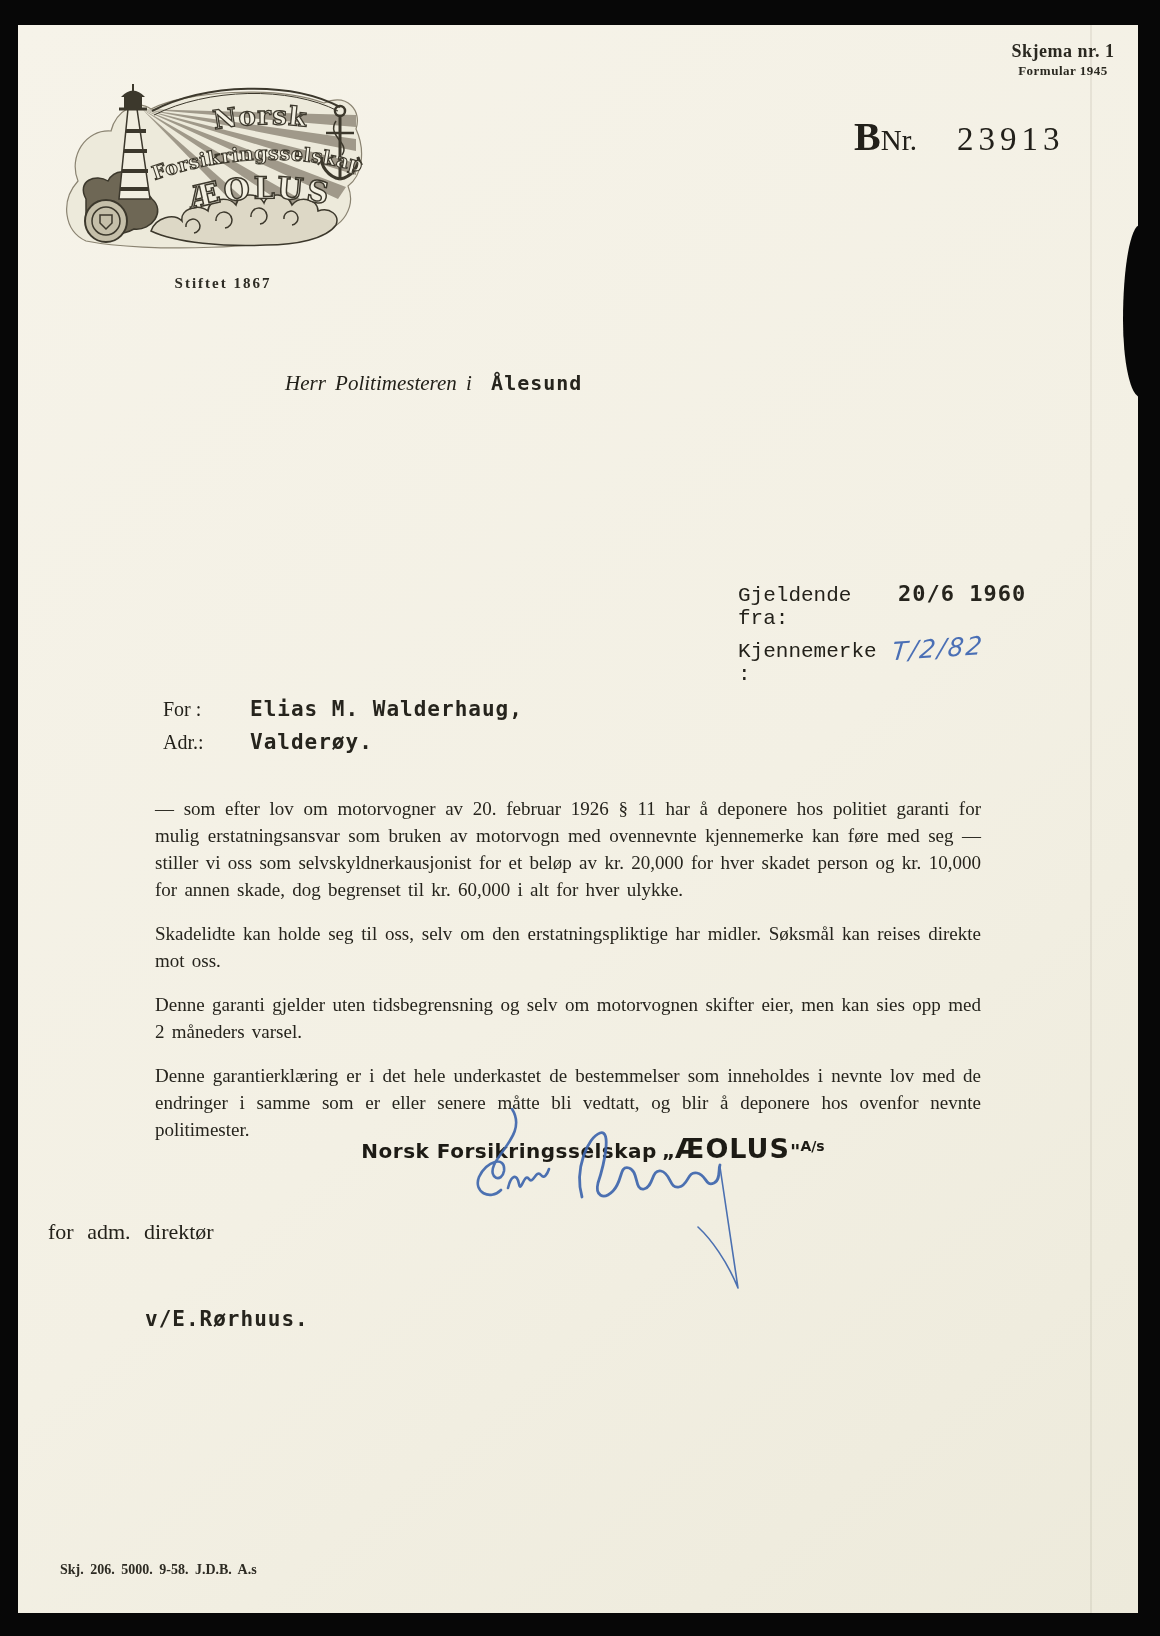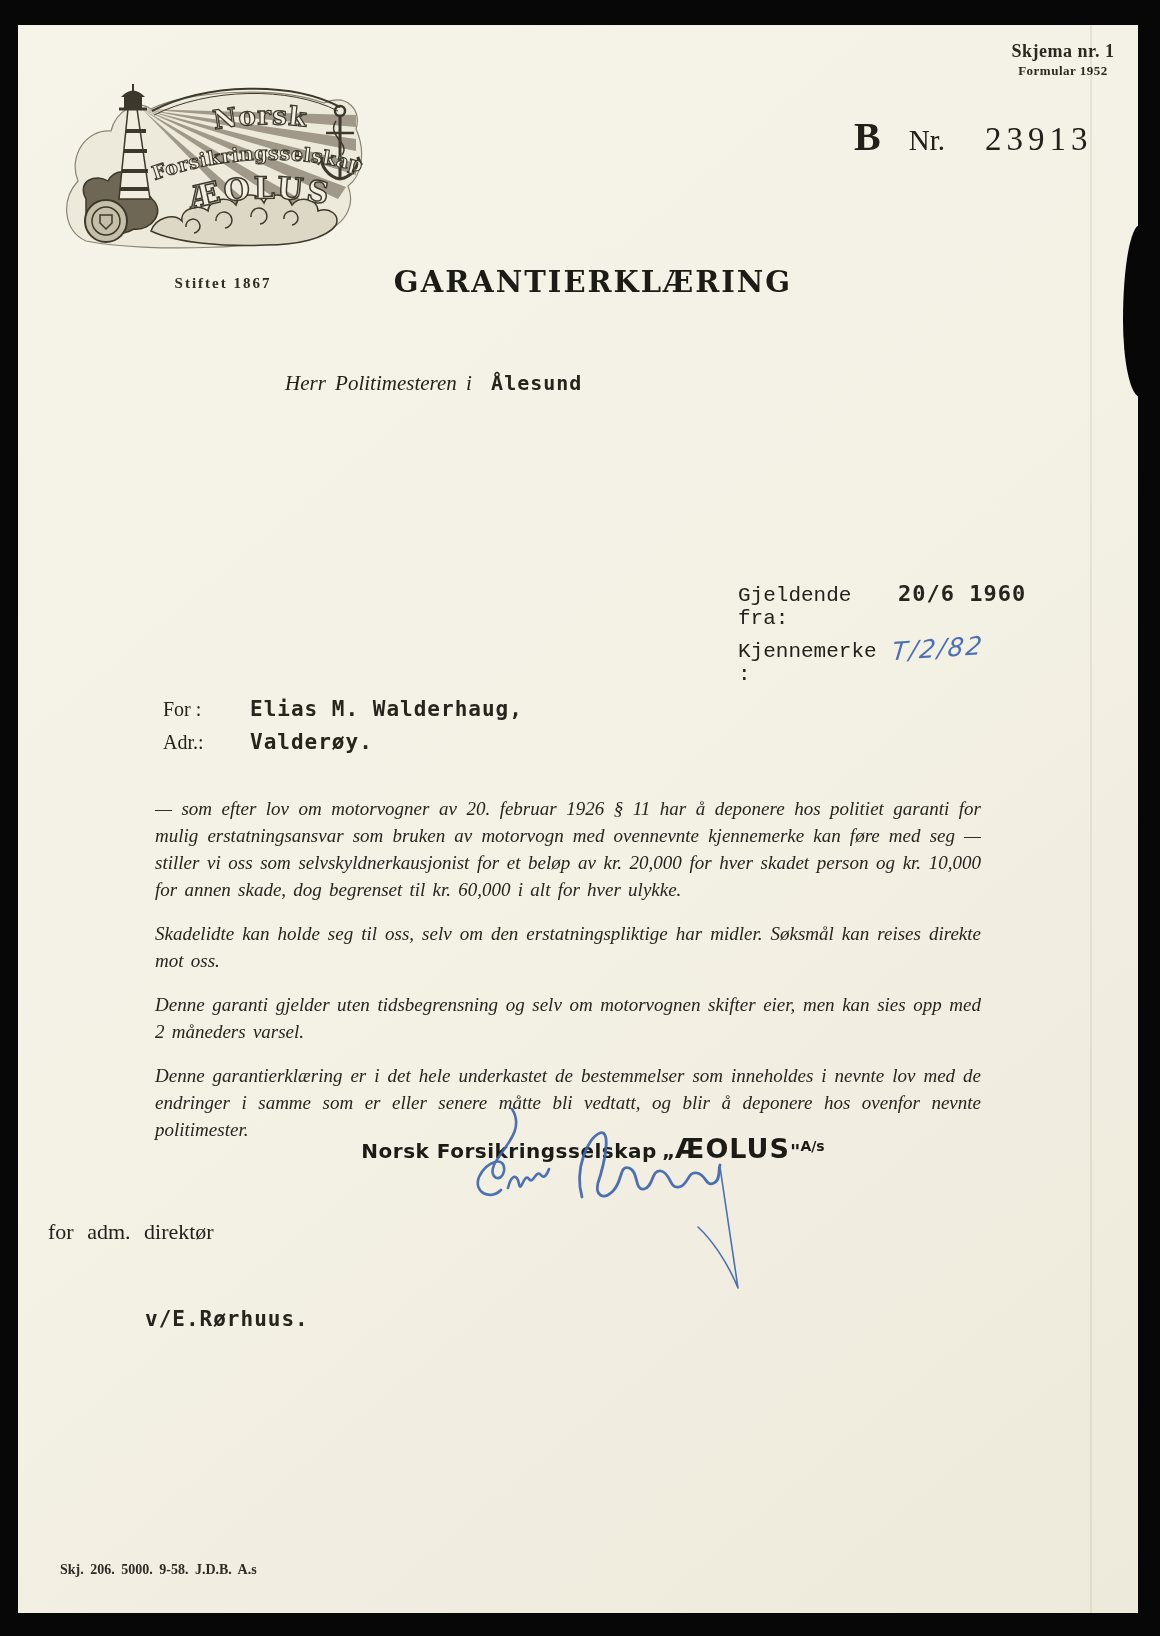--- a/index.html
+++ b/index.html
@@ -18,21 +18,21 @@
   .curl{position:absolute;right:-2px;top:200px;width:17px;height:172px;
     background:#070707;border-radius:100% 0 0 100% / 55% 0 0 45%;}
 
   
   .form-ref{position:absolute;left:980px;top:16px;width:130px;text-align:center;color:#2a2820;}
   .form-ref .l1{font-size:18px;font-weight:bold;letter-spacing:.5px;}
   .form-ref .l2{font-size:13px;font-weight:bold;letter-spacing:.5px;margin-top:1px;}
 
   .serial{position:absolute;left:836px;top:88px;color:#22201a;display:flex;align-items:baseline;}
   .serial .b{font-size:40px;font-weight:bold;}
-  .serial .nr{font-size:29px;margin-left:28px;font-weight:500;}
+  .serial .nr{font-size:29px;font-weight:500;}
   .serial .num{font-size:33px;margin-left:40px;letter-spacing:5px;font-weight:500;}
 
   
   .logo-wrap{position:absolute;left:38px;top:56px;width:312px;height:190px;}
   .founded{position:absolute;left:140px;top:250px;width:130px;text-align:center;
     font-size:15px;font-weight:bold;letter-spacing:2px;color:#2e2c24;}
 
   .title{position:absolute;left:30px;right:0;top:240px;text-align:center;
     font-family:"DejaVu Serif","Liberation Serif",serif;
     font-size:29px;font-weight:bold;letter-spacing:2px;color:#1d1b15;}
@@ -50,21 +50,21 @@
     color:#4a6fb5;font-size:25px;letter-spacing:2px;display:inline-block;
     transform:rotate(-4deg) skewX(-10deg);margin-left:-6px;}
 
   .insured{position:absolute;left:145px;top:672px;color:#23211a;}
   .insured .row{display:flex;align-items:center;margin-bottom:9px;}
   .insured .lbl{font-size:20px;width:87px;}
   .insured .val{font-size:21px;letter-spacing:1px;}
 
   .body-text{position:absolute;left:137px;top:770px;width:842px;color:#26241d;
     font-size:19px;line-height:27px;text-align:justify;word-spacing:2.5px;}
-  .body-text p{margin:0 16px 17px 0;font-style:italic;}
+  .body-text p{margin:0 16px 17px 0;}
 
   
   .company-line{position:absolute;left:30px;right:0;top:1108px;text-align:center;
     font-family:"DejaVu Sans","Liberation Sans",sans-serif;color:#1d1b15;white-space:nowrap;}
   .company-line .pre{font-size:20px;font-weight:bold;letter-spacing:.5px;}
   .company-line .q{font-size:20px;font-weight:bold;}
   .company-line .name{font-size:27px;font-weight:bold;letter-spacing:1px;}
   .company-line .suf{font-size:14px;font-weight:bold;vertical-align:7px;}
 
   .sig-svg{position:absolute;left:428px;top:1066px;width:320px;height:230px;z-index:5;pointer-events:none;}
@@ -78,21 +78,21 @@
     color:#2d2b23;word-spacing:3px;}
 </style>
 </head>
 <body>
 
 <div class="paper">
   <div class="fold-line"></div>
 
   <div class="form-ref">
     <div class="l1">Skjema nr. 1</div>
-    <div class="l2">Formular 1952</div>
+    <div class="l2">Formular 1945</div>
   </div>
 
   <div class="serial">
     <span class="b">B</span>
     <span class="nr">Nr.</span>
     <span class="num">23913</span>
   </div>
 
   <svg class="logo-wrap" viewBox="0 0 312 190" aria-hidden="true">
     <path d="M 30,160 C 8,150 4,120 22,100 C 12,75 30,48 55,50 C 60,30 80,18 95,28 C 130,10 220,4 268,22 C 292,12 306,30 300,48 C 310,70 306,95 292,105 C 300,125 288,148 262,150 C 228,168 90,172 30,160 Z" fill="#edeadb" stroke="#8a8371" stroke-width="1.2"></path>
@@ -141,21 +141,20 @@
     </text>
     <text font-family="DejaVu Serif, serif" font-weight="bold" font-size="19" fill="#f3f0e2" stroke="#3c382c" stroke-width="1.1" letter-spacing="0.5">
       <textPath href="#la2" startOffset="50%" text-anchor="middle">Forsikringsselskap</textPath>
     </text>
     <text font-family="DejaVu Serif, serif" font-weight="bold" font-size="30" fill="#f3f0e2" stroke="#3c382c" stroke-width="1.5" letter-spacing="3">
       <textPath href="#la3" startOffset="50%" text-anchor="middle">ÆOLUS</textPath>
     </text>
   </svg>
   <div class="founded">Stiftet 1867</div>
 
-  <div class="title">GARANTIERKLÆRING</div>
 
   <div class="addressee">
     <span class="printed">Herr Politimesteren i</span>
     <span class="tw typed">Ålesund</span>
   </div>
 
   <div class="details">
     <div class="row">
       <span class="lbl">Gjeldende fra:</span>
       <span class="tw typed-val">20/6 1960</span>

